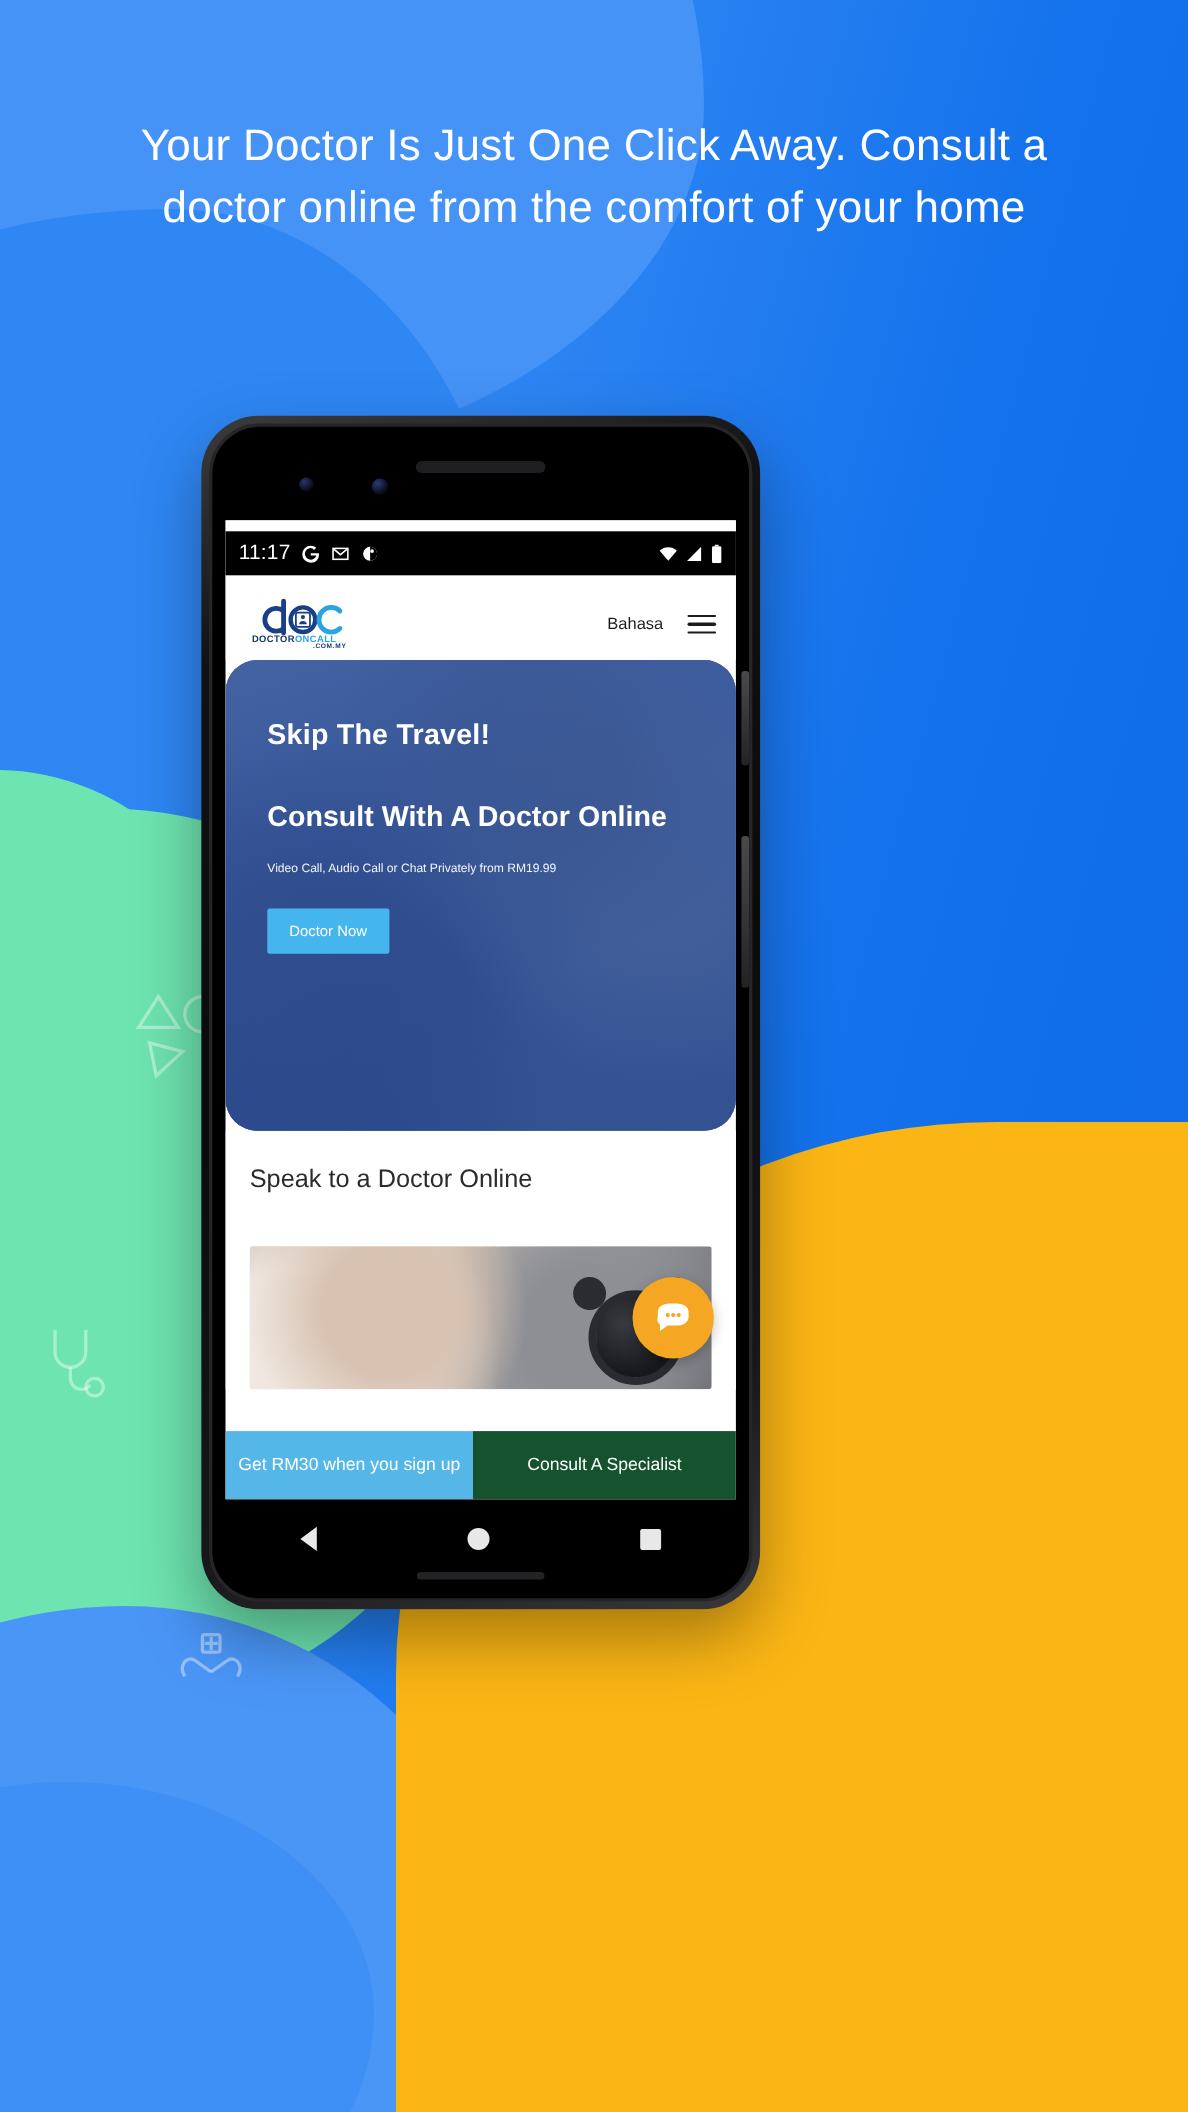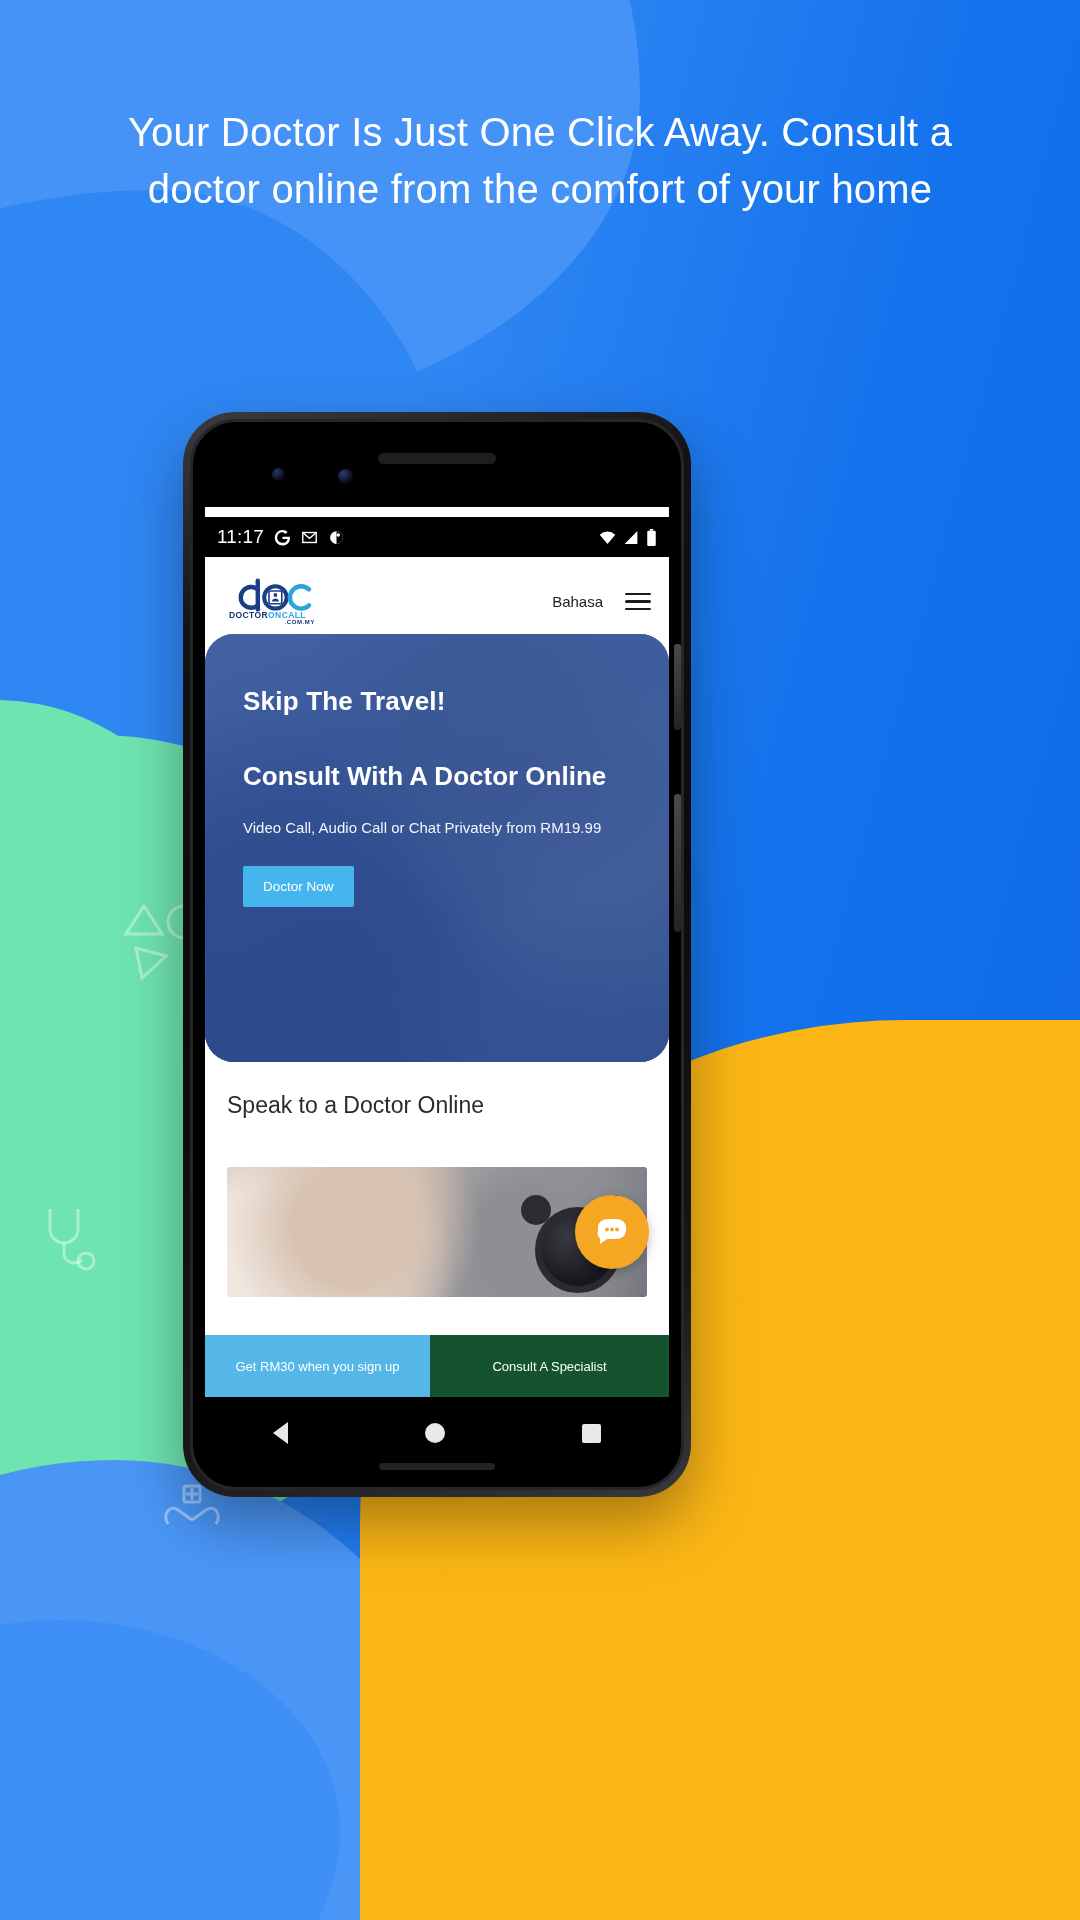--- a/index.html
+++ b/index.html
@@ -98,21 +98,21 @@
     font-size: 40px;
     line-height: 1.42;
     font-weight: 400;
     letter-spacing: 0.2px;
     padding: 0 110px;
   }
 
   
   .phone {
     position: absolute;
-    left: 183px; top: 412px;
+    left: 183px; top: 378px;
     width: 508px; height: 1085px;
     border-radius: 52px;
     background: linear-gradient(160deg, #3c3c3e 0%, #121214 18%, #0b0b0c 50%, #17171a 82%, #39393b 100%);
     box-shadow: 0 26px 60px rgba(0,0,0,0.34);
     padding: 7px;
   }
   .phone-inner {
     position: relative;
     width: 100%; height: 100%;
     border-radius: 46px;
@@ -259,21 +259,21 @@
   }
   .hero-kicker {
     font-size: 26px; font-weight: 700; letter-spacing: 0.2px;
   }
   .hero-title {
     margin-top: 42px;
     font-size: 26px; font-weight: 700; line-height: 1.38;
   }
   .hero-sub {
     margin-top: 22px;
-    font-size: 15px; font-weight: 400; line-height: 1.4;
+    font-size: 11px; font-weight: 400; line-height: 1.4;
     color: #f2f5fb;
   }
   .hero-cta {
     margin-top: 28px;
     display: inline-block;
     background: #45b6ed;
     color: #fff;
     font-size: 13.5px;
     padding: 13px 20px;
     border: none;
@@ -333,21 +333,21 @@
     position: absolute;
     left: 0; right: 0; bottom: 0;
     display: flex;
     height: 62px;
     z-index: 5;
   }
   .cta {
     flex: 1;
     display: flex; align-items: center; justify-content: center;
     color: #fff;
-    font-size: 13px;
+    font-size: 16px;
     cursor: pointer;
   }
   .cta-left { background: #54b7e8; flex: 0 0 48.5%; }
   .cta-right { background: #14532d; }
 
   
   .navbar {
     position: absolute;
     left: 50%; transform: translateX(-50%);
     top: 985px;

